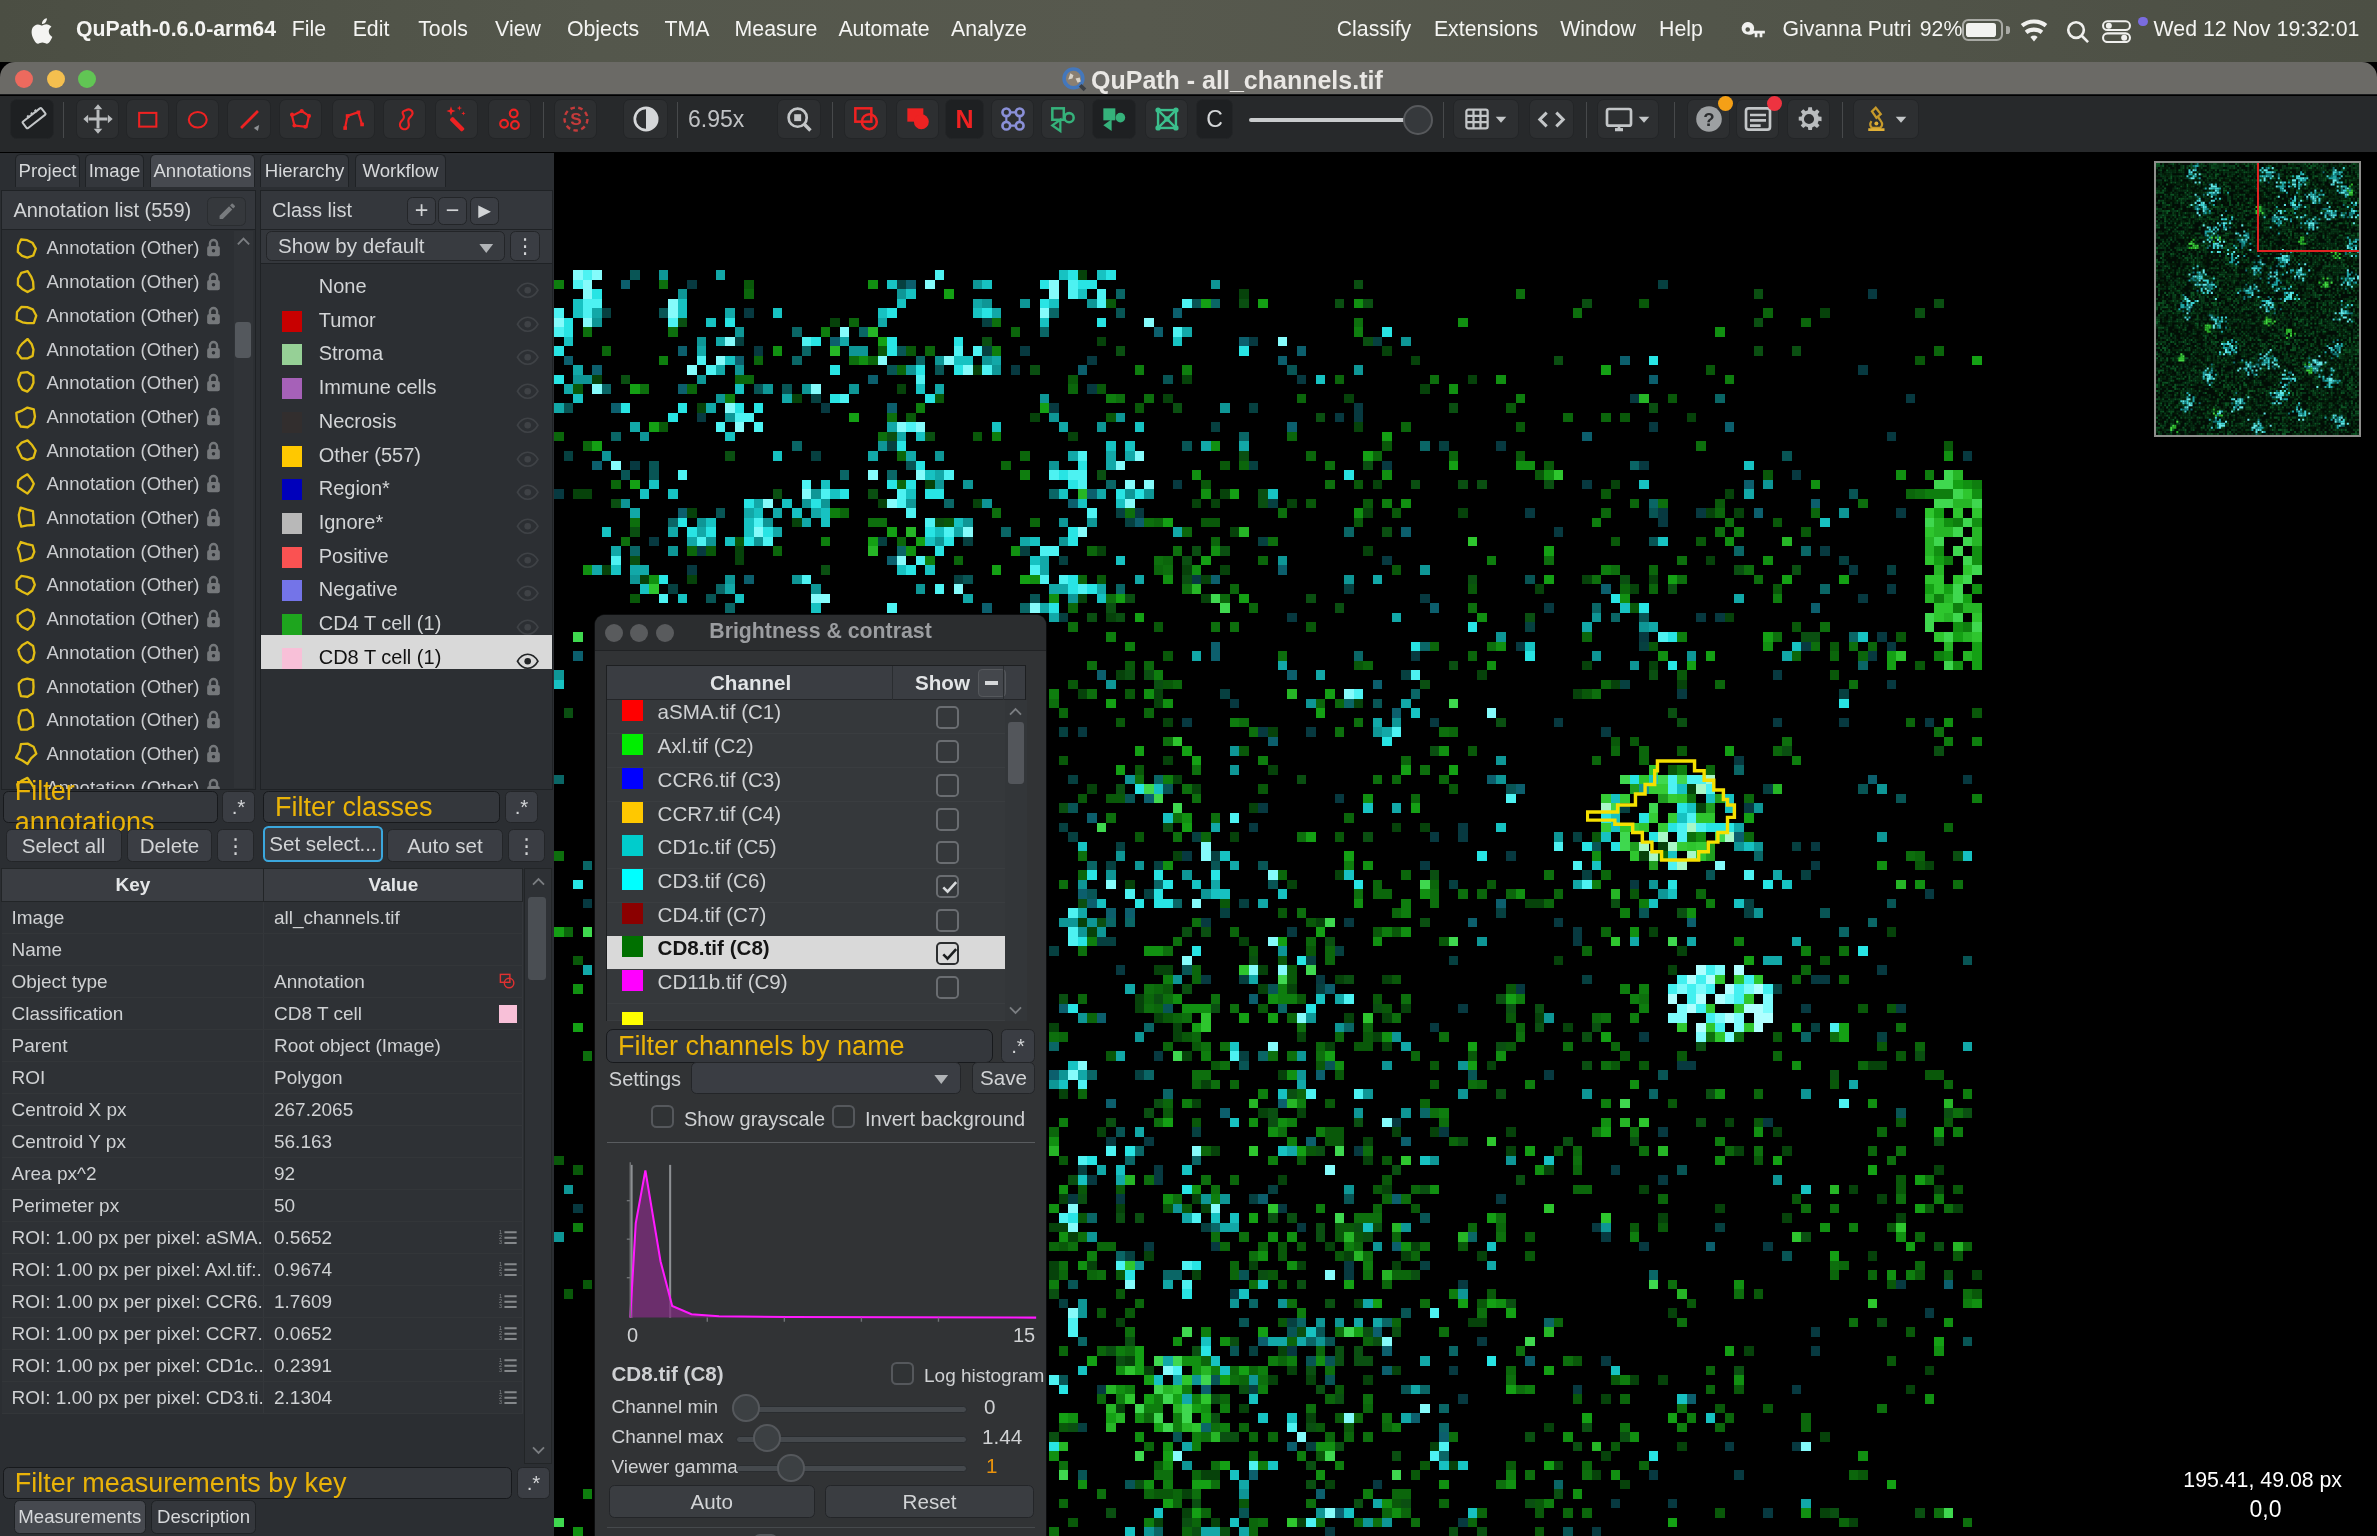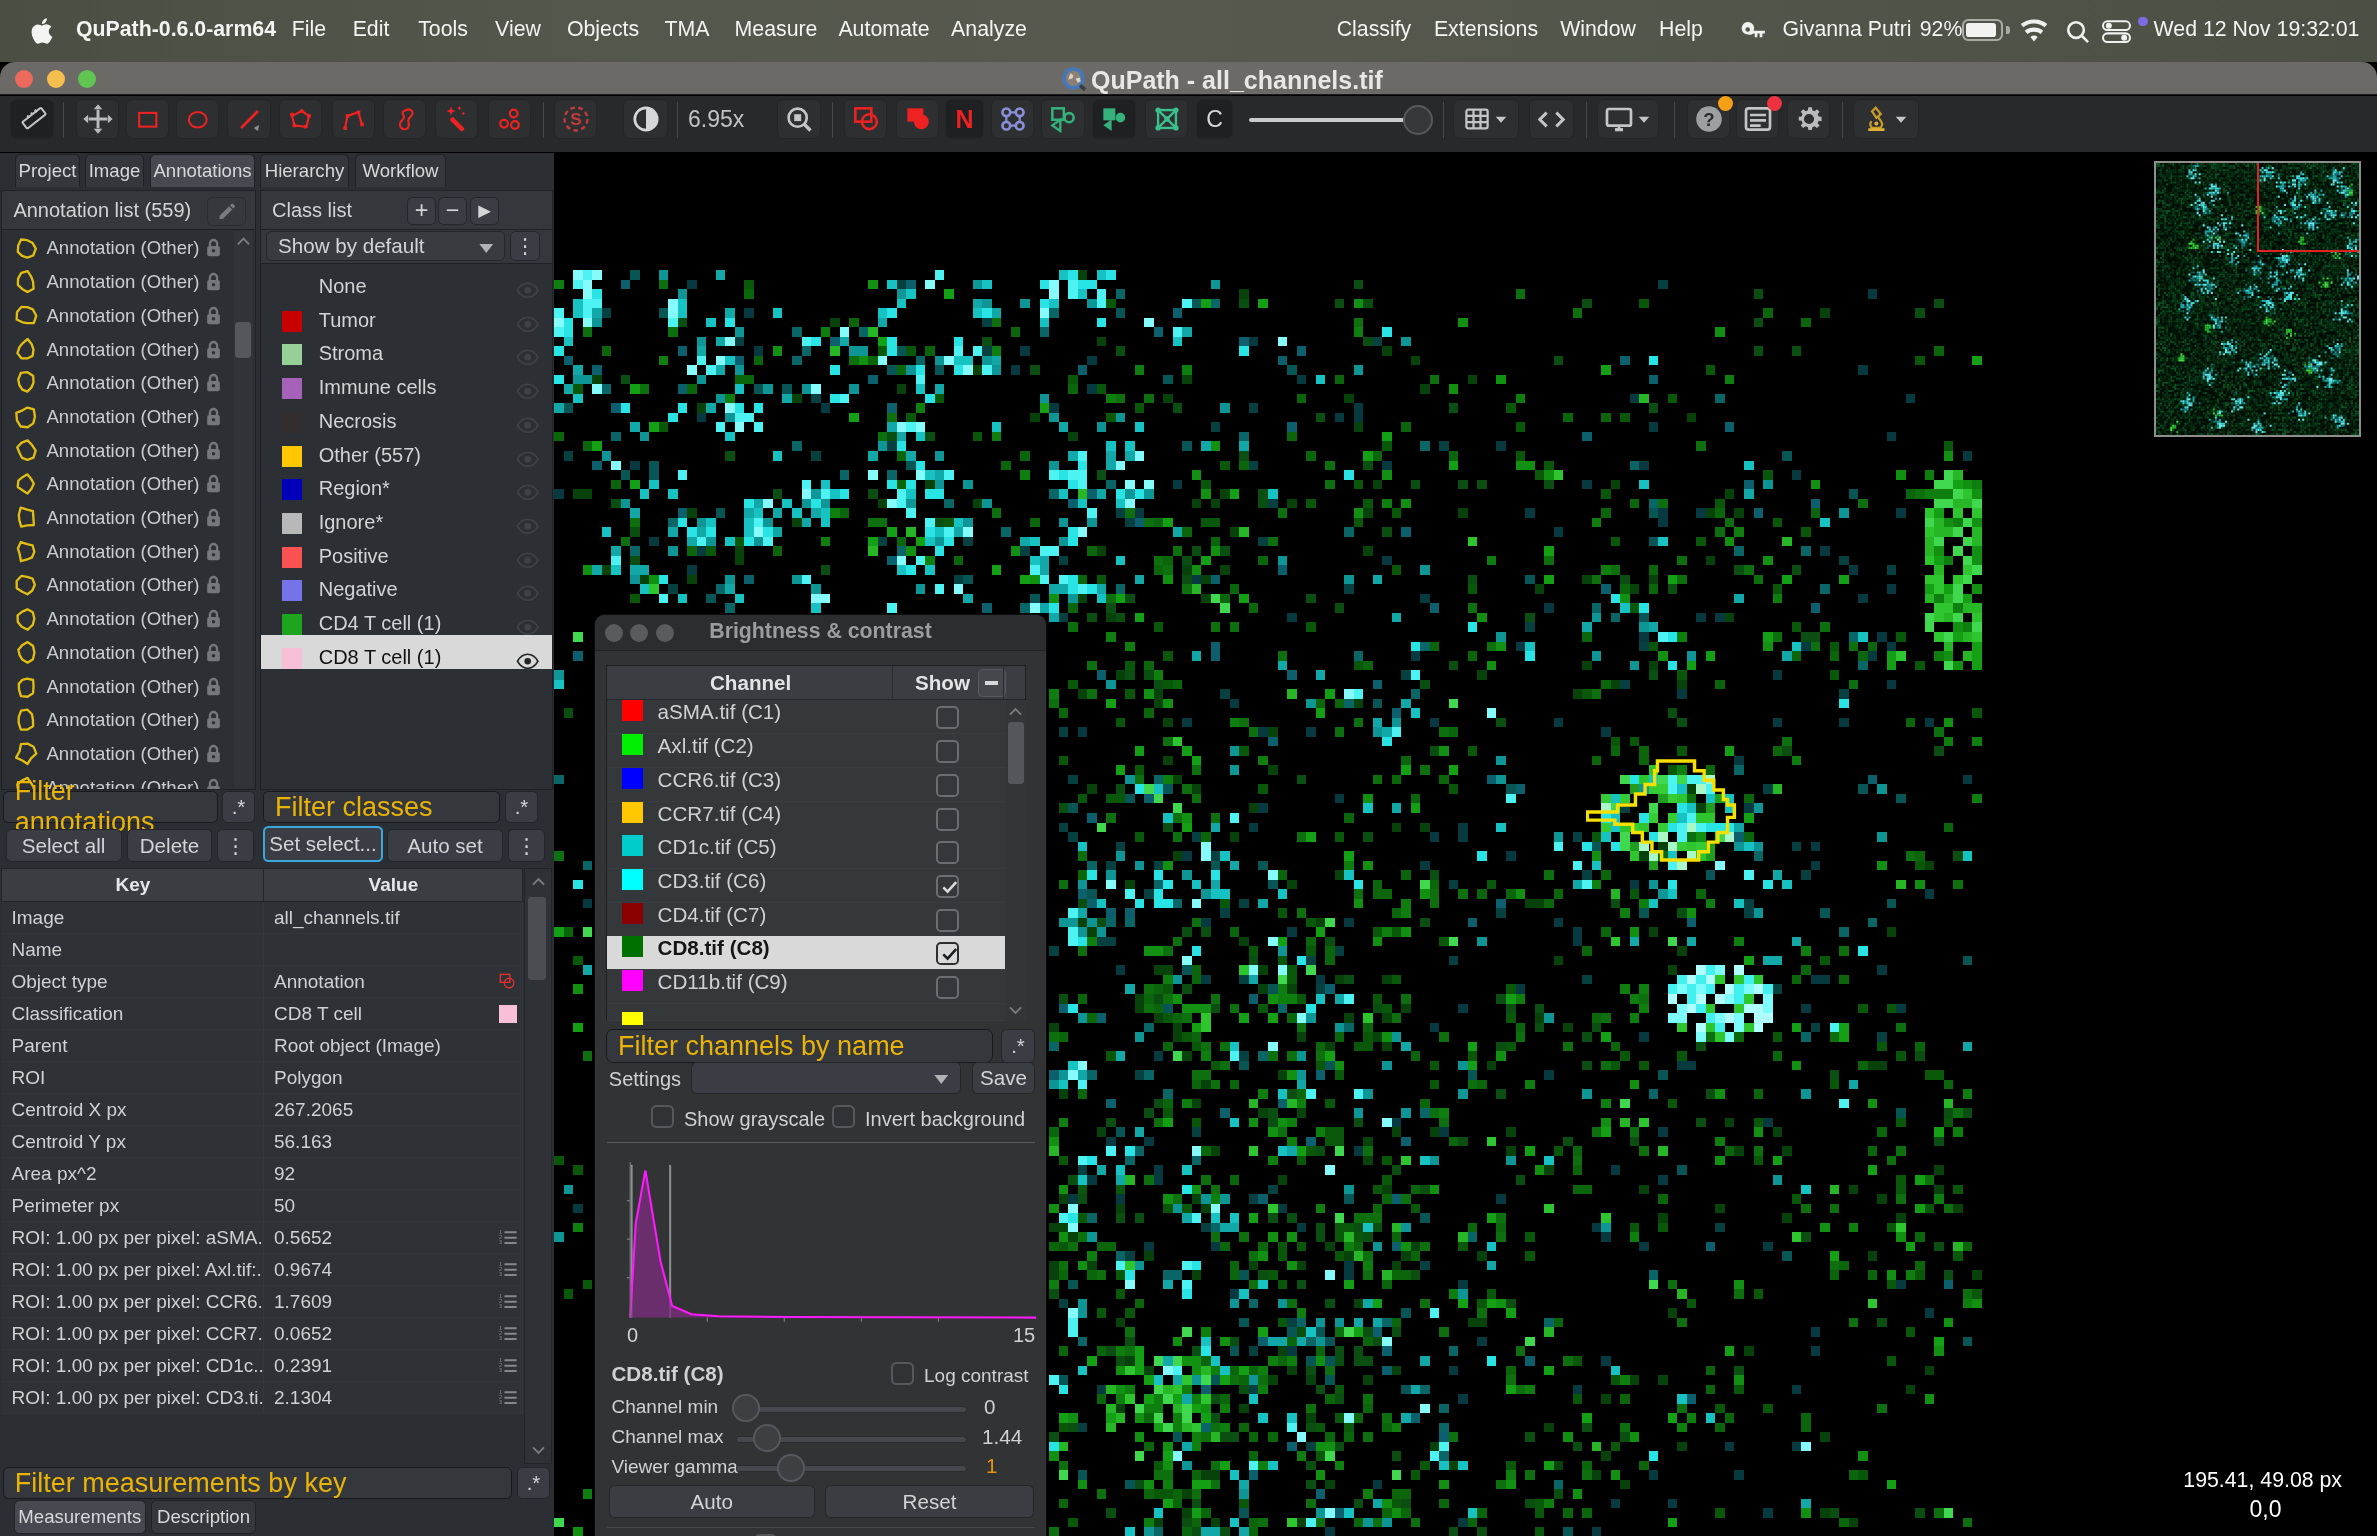--- a/index.html
+++ b/index.html
@@ -939,21 +939,21 @@
  <line x1="46" y1="174" x2="51" y2="174" stroke="#707376" stroke-width="2"></line>
  <line x1="163" y1="232" x2="163" y2="238" stroke="#707376" stroke-width="2"></line>
  <line x1="275" y1="232" x2="275" y2="238" stroke="#707376" stroke-width="2"></line>
  <line x1="387" y1="232" x2="387" y2="238" stroke="#707376" stroke-width="2"></line>
  <line x1="499" y1="232" x2="499" y2="238" stroke="#707376" stroke-width="2"></line>
 </svg>
 <span style="position:absolute;left:32px;top:709px;font-size:20px">0</span>
 <span style="position:absolute;left:418px;top:709px;font-size:20px">15</span>
 <span style="position:absolute;left:16.5px;top:747px;font-weight:700">CD8.tif (C8)</span>
 <div class="cbx" style="position:absolute;left:296px;top:747px"></div>
-<span style="position:absolute;left:329px;top:750px;font-size:19px">Log contrast</span>
+<span style="position:absolute;left:329px;top:750px;font-size:19px">Log histogram</span>
 <span style="position:absolute;left:16.5px;top:781px;font-size:19px">Channel min</span>
 <div class="slider" style="left:141px;top:791px;width:231px"></div>
 <div class="sthumb" style="left:137px;top:779px"></div>
 <span style="position:absolute;left:389px;top:780px">0</span>
 <span style="position:absolute;left:16.5px;top:811px;font-size:19px">Channel max</span>
 <div class="slider" style="left:141px;top:821px;width:231px"></div>
 <div class="sthumb" style="left:158px;top:809px"></div>
 <span style="position:absolute;left:387px;top:810px">1.44</span>
 <span style="position:absolute;left:16.5px;top:841px;font-size:19px">Viewer gamma</span>
 <div class="slider" style="left:141px;top:850px;width:231px"></div>

